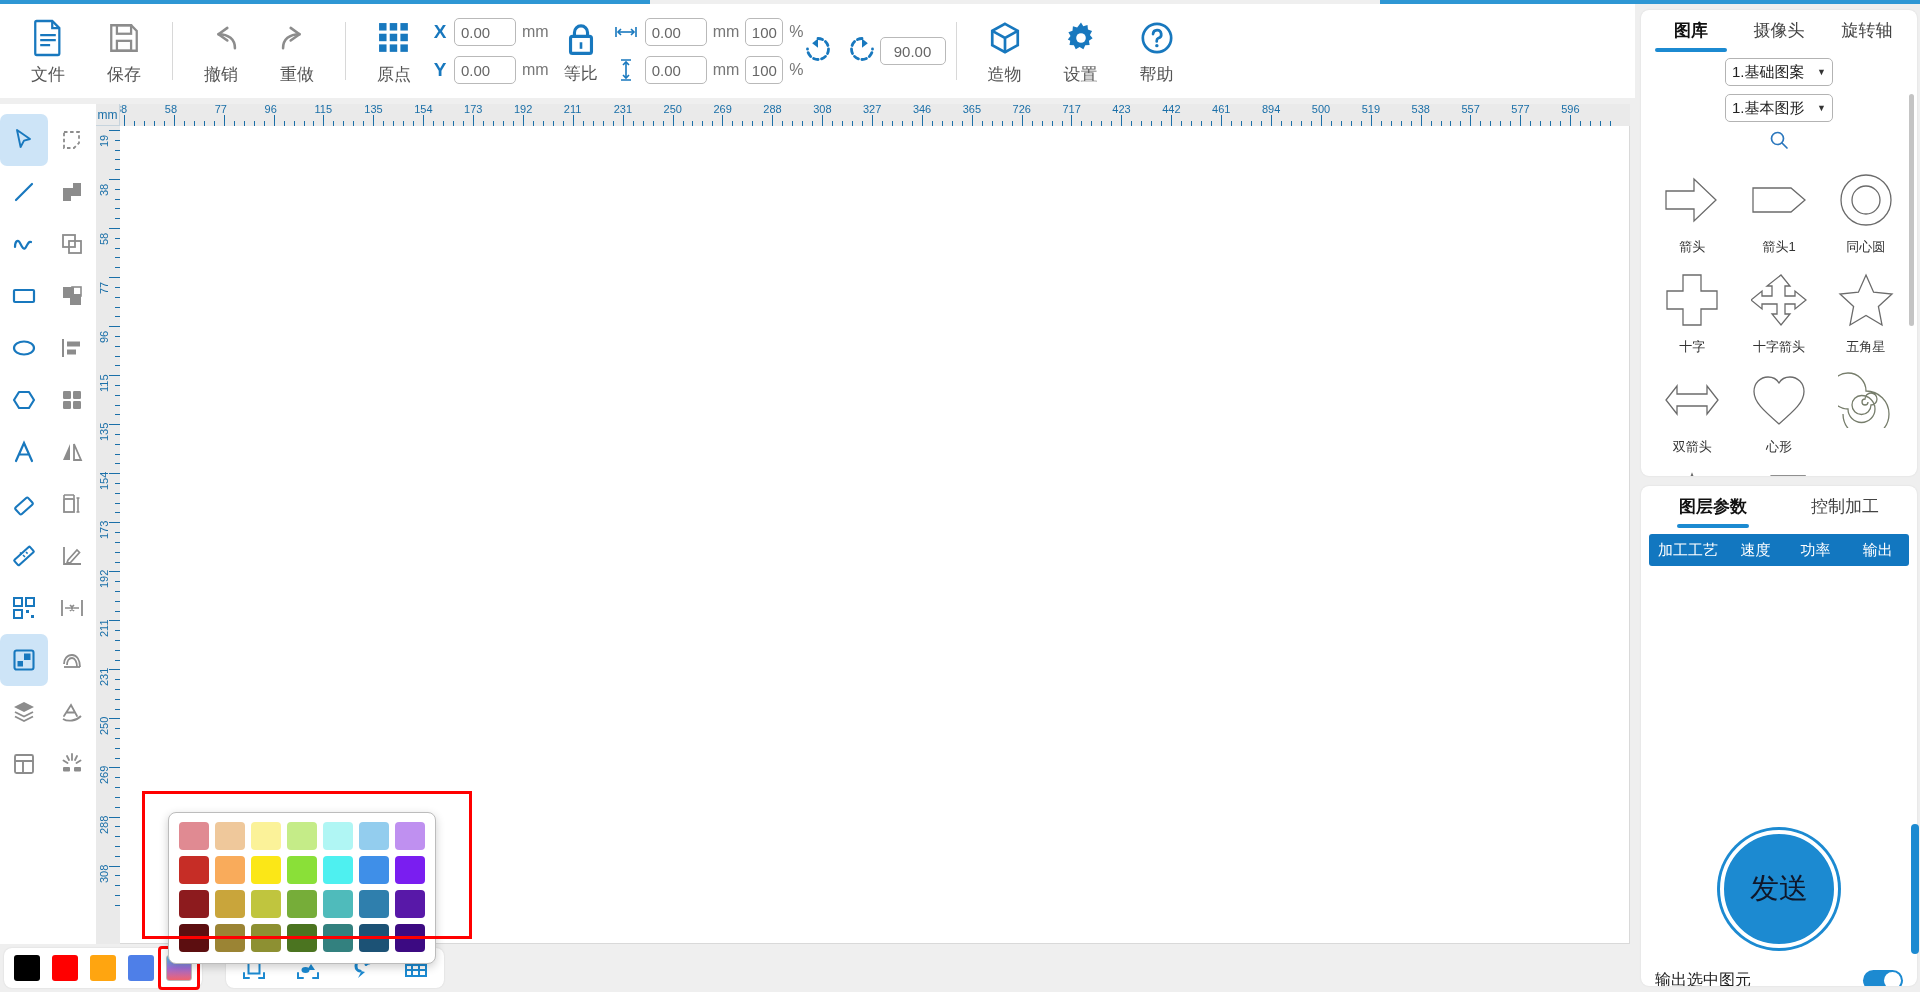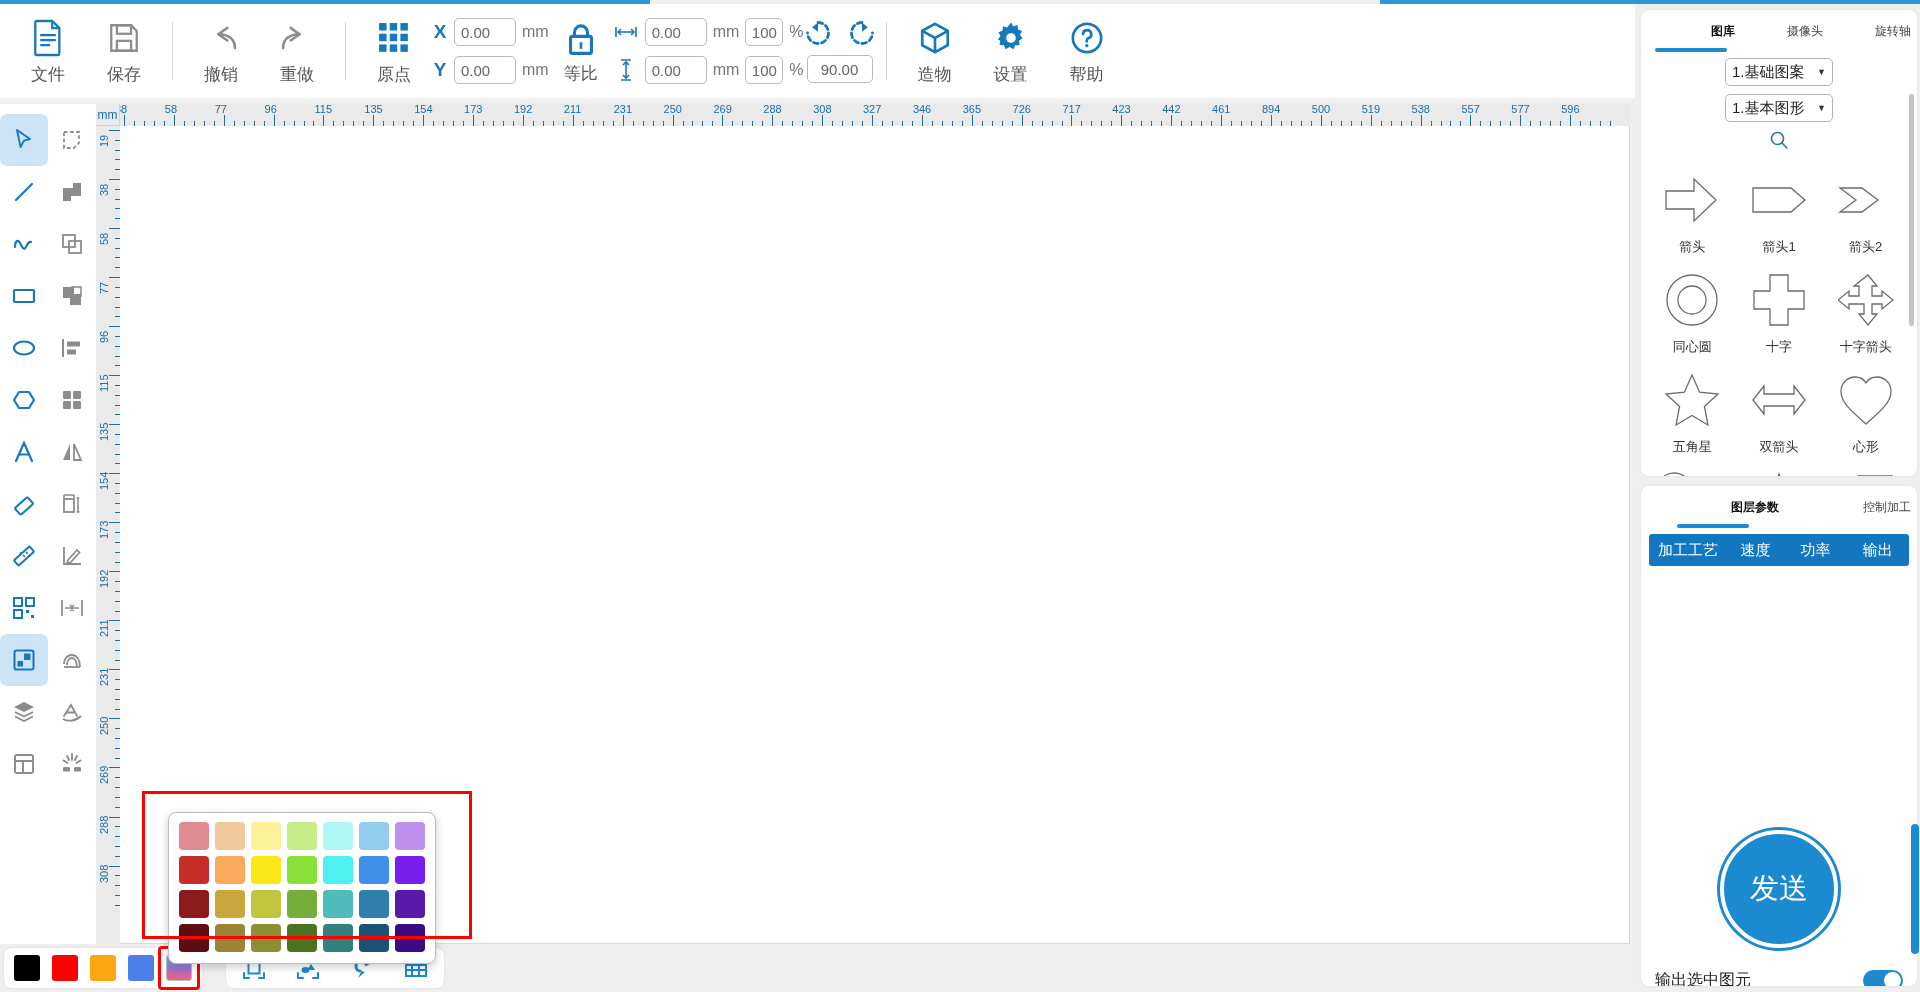--- a/index.html
+++ b/index.html
@@ -38,21 +38,21 @@
   }
   .num-input.small { width: 38px; text-align: center; padding: 0 2px; }
   .num-input.rot { width: 66px; text-align: center; }
   .unit { font-size: 16px; color: #777; }
   .axis-icon { width: 26px; display: flex; align-items: center; justify-content: center; }
 
   .lock-btn { display: flex; flex-direction: column; align-items: center; justify-content: center;
     width: 64px; height: 86px; gap: 2px; cursor: pointer; }
   .lock-btn .lbl { font-size: 17px; color: #555; }
 
-  .rot-group { display: flex; flex-direction: column; align-items: center; gap: 4px; height: 86px; justify-content: center;}
+  .rot-group { display: flex; flex-direction: row; align-items: center; gap: 4px; height: 86px; justify-content: center;}
   .rot-icons { display: flex; gap: 16px; }
 
   
   .ruler-corner {
     position: absolute; left: 96px; top: 104px; width: 24px; height: 22px;
     background: #eaeaea; border-right: 1px solid #c7d4dd; border-bottom: 1px solid #c7d4dd;
     font-size: 12px; color: #1a6fa8; display: flex; align-items: center; justify-content: center;
   }
   .h-ruler {
     position: absolute; left: 96px; top: 104px; width: 1534px; height: 22px;
@@ -115,21 +115,21 @@
     box-shadow: 0 3px 10px rgba(0,0,0,.2); padding: 9px 10px;
   }
   .pal-row { display: flex; gap: 6px; margin-bottom: 6px; }
   .pal-cell { width: 31px; height: 28px; border-radius: 4px; cursor: pointer; }
 
   
   .right-panel { position: absolute; left: 1635px; top: 4px; width: 285px; height: 988px; background: #efefef; }
   .card { background: #fff; border-radius: 8px; box-shadow: 0 0 2px rgba(0,0,0,.1); }
   .lib-card { position: absolute; left: 6px; top: 6px; width: 276px; height: 466px; overflow: hidden; }
   .tabs { display: flex; height: 42px; align-items: center; padding: 0 6px; }
-  .tab { flex: 1; text-align: right; font-size: 12px; color: #444; cursor: pointer; position: relative; height: 42px; line-height: 42px;}
+  .tab { flex: 1; text-align: center; font-size: 17px; color: #444; cursor: pointer; position: relative; height: 42px; line-height: 42px;}
   .tab.active { color: #111; font-weight: bold; }
   .tab.active::after { content: ""; position: absolute; left: 50%; transform: translateX(-50%);
     bottom: 0; width: 72px; height: 4px; background: #1c8ad1; border-radius: 2px; }
   .lib-filters { display: flex; align-items: center; gap: 8px; padding: 6px 10px 4px 10px; flex-direction: column; }
   .sel {
     height: 28px; border: 1px solid #b3b3b3; border-radius: 5px; background: #fff;
     font-size: 15px; color: #222; display: flex; align-items: center; justify-content: space-between;
     padding: 0 6px; cursor: pointer; min-width: 108px;
   }
   .caret { font-size: 9px; color: #333; margin-left: 6px; }
@@ -147,21 +147,21 @@
     margin: 6px 8px 0 8px; height: 32px; background: #1277c0; border-radius: 3px;
     display: flex; align-items: center; color: #fff; font-size: 15px;
   }
   .param-head > span { text-align: center; }
   .ph1 { width: 30%; } .ph2 { width: 22%; } .ph3 { width: 24%; } .ph4 { width: 24%; }
   .param-body { height: 250px; }
   .send-wrap { display: flex; justify-content: center; margin-top: 14px; }
   .send-btn {
     width: 118px; height: 118px; border-radius: 50%; background: #1c8ad1;
     border: 4px solid #fff; box-shadow: 0 0 0 3px #1c8ad1;
-    color: #ffffff; font-size: 29px; display: flex; align-items: center; justify-content: center;
+    color: #0f172a; font-size: 29px; display: flex; align-items: center; justify-content: center;
     cursor: pointer; font-weight: 500;
   }
   .out-row { display: flex; align-items: center; justify-content: space-between; padding: 22px 14px 0 14px; }
   .out-label { font-size: 16px; color: #222; }
   .toggle { width: 40px; height: 21px; border-radius: 11px; background: #1c8ad1; position: relative; cursor: pointer; }
   .toggle .knob { position: absolute; right: 2px; top: 2px; width: 17px; height: 17px; border-radius: 50%; background: #fff; }
   .panel-scroll { position: absolute; right: 1px; top: 820px; width: 8px; height: 130px; background: #1c8ad1; border-radius: 4px; }
 </style>
 </head>
 <body>
@@ -959,28 +959,20 @@
           <div class="shape-cell">
             <div class="shape-box">
               <svg width="58" height="40" viewBox="0 0 58 40">
                 <path d="M3 8h38l14 12-14 12H3z" fill="none" stroke="#6b6b6b" stroke-width="1.3"></path>
               </svg>
             </div>
             <div class="shape-name">箭头1</div>
           </div>
           <div class="shape-cell">
             <div class="shape-box">
-              <svg width="58" height="40" viewBox="0 0 58 40">
-                <path d="M3 8h22l16 12L25 32H3l16-12z" fill="none" stroke="#6b6b6b" stroke-width="1.3"></path>
-              </svg>
-            </div>
-            <div class="shape-name">箭头2</div>
-          </div>
-          <div class="shape-cell">
-            <div class="shape-box">
               <svg width="56" height="56" viewBox="0 0 56 56">
                 <circle cx="28" cy="28" r="25" fill="none" stroke="#6b6b6b" stroke-width="1.3"></circle>
                 <circle cx="28" cy="28" r="14" fill="none" stroke="#6b6b6b" stroke-width="1.3"></circle>
               </svg>
             </div>
             <div class="shape-name">同心圆</div>
           </div>
           <div class="shape-cell">
             <div class="shape-box">
               <svg width="56" height="56" viewBox="0 0 56 56">

